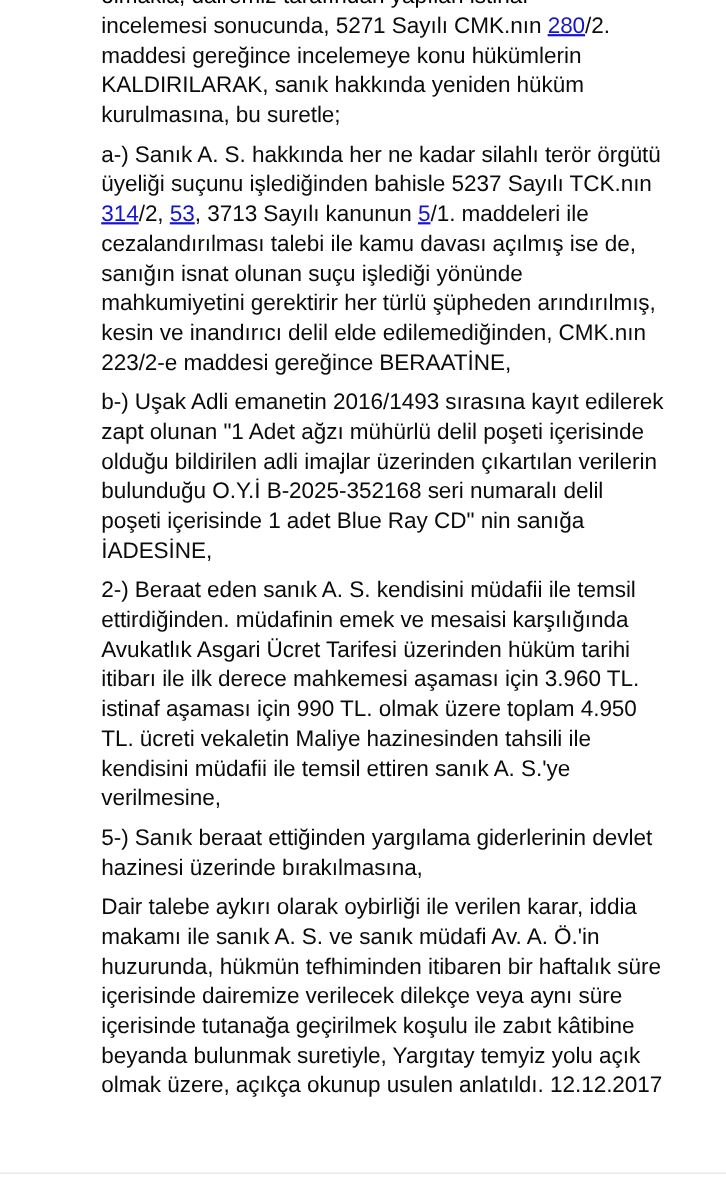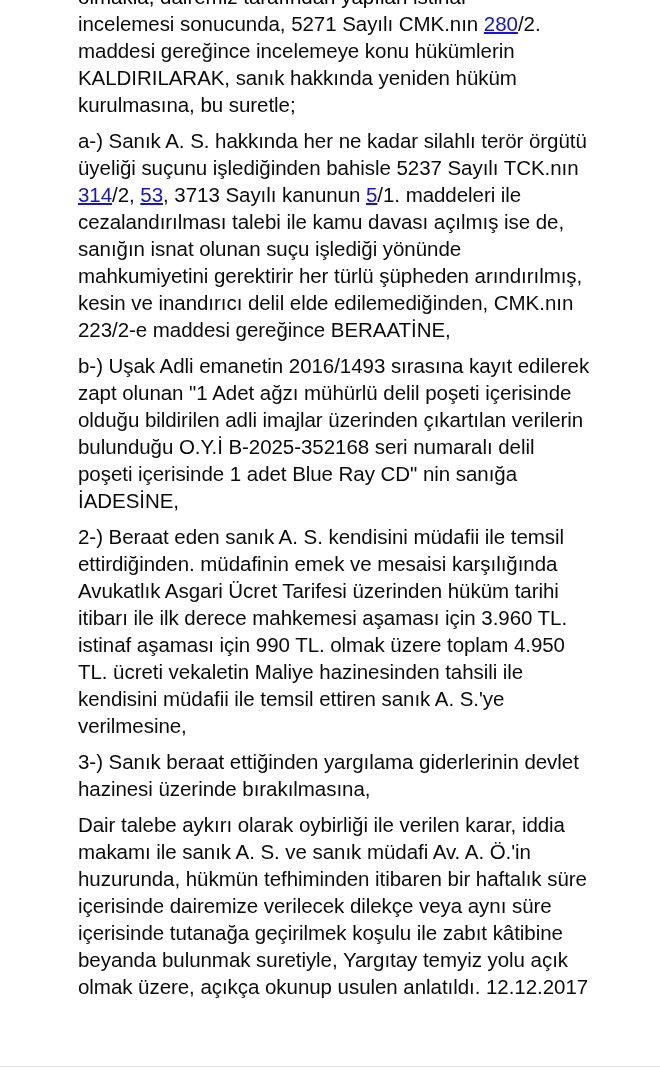--- a/index.html
+++ b/index.html
@@ -16,21 +16,21 @@
   }
   .page {
     position: relative;
     width: 660px;
     height: 1074px;
     background: #ffffff;
     box-sizing: border-box;
   }
   .doc-body {
     position: absolute;
-    left: 78px;
+    left: 92px;
     top: 0px;
     width: 512px;
   }
   
   .clipped-line-wrap {
     height: 10px;
     overflow: hidden;
     position: relative;
   }
   .clipped-line {
@@ -79,21 +79,21 @@
 
     <div class="clipped-line-wrap">
       <div class="clipped-line">olmakla, dairemiz tarafından yapılan istinaf</div>
     </div>
 
     <div id="paragraphs">
         <p class="para"><span>incelemesi sonucunda, 5271 Sayılı CMK.nın </span><a class="ref-link" href="#">280</a><span>/2. maddesi gereğince incelemeye konu hükümlerin KALDIRILARAK, sanık hakkında yeniden hüküm kurulmasına, bu suretle;</span></p>
         <p class="para"><span>a-) Sanık A. S. hakkında her ne kadar silahlı terör örgütü üyeliği suçunu işlediğinden bahisle 5237 Sayılı TCK.nın </span><a class="ref-link" href="#">314</a><span>/2, </span><a class="ref-link" href="#">53</a><span>, 3713 Sayılı kanunun </span><a class="ref-link" href="#">5</a><span>/1. maddeleri ile cezalandırılması talebi ile kamu davası açılmış ise de, sanığın isnat olunan suçu işlediği yönünde mahkumiyetini gerektirir her türlü şüpheden arındırılmış, kesin ve inandırıcı delil elde edilemediğinden, CMK.nın 223/2-e maddesi gereğince BERAATİNE,</span></p>
         <p class="para"><span>b-) Uşak Adli emanetin 2016/1493 sırasına kayıt edilerek zapt olunan "1 Adet ağzı mühürlü delil poşeti içerisinde olduğu bildirilen adli imajlar üzerinden çıkartılan verilerin bulunduğu O.Y.İ B-2025-352168 seri numaralı delil poşeti içerisinde 1 adet Blue Ray CD" nin sanığa İADESİNE,</span></p>
         <p class="para"><span>2-) Beraat eden sanık A. S. kendisini müdafii ile temsil ettirdiğinden. müdafinin emek ve mesaisi karşılığında Avukatlık Asgari Ücret Tarifesi üzerinden hüküm tarihi itibarı ile ilk derece mahkemesi aşaması için 3.960 TL. istinaf aşaması için 990 TL. olmak üzere toplam 4.950 TL. ücreti vekaletin Maliye hazinesinden tahsili ile kendisini müdafii ile temsil ettiren sanık A. S.'ye verilmesine,</span></p>
-        <p class="para"><span>3-) Sanık beraat ettiğinden yargılama giderlerinin devlet hazinesi üzerinde bırakılmasına,</span></p>
+        <p class="para"><span>5-) Sanık beraat ettiğinden yargılama giderlerinin devlet hazinesi üzerinde bırakılmasına,</span></p>
         <p class="para"><span>Dair talebe aykırı olarak oybirliği ile verilen karar, iddia makamı ile sanık A. S. ve sanık müdafi Av. A. Ö.'in huzurunda, hükmün tefhiminden itibaren bir haftalık süre içerisinde dairemize verilecek dilekçe veya aynı süre içerisinde tutanağa geçirilmek koşulu ile zabıt kâtibine beyanda bulunmak suretiyle, Yargıtay temyiz yolu açık olmak üzere, açıkça okunup usulen anlatıldı. 12.12.2017</span></p>
       </div>
 
   </div>
 
   <div class="footer-rule"></div>
 
 </div>
 
 </body></html>

